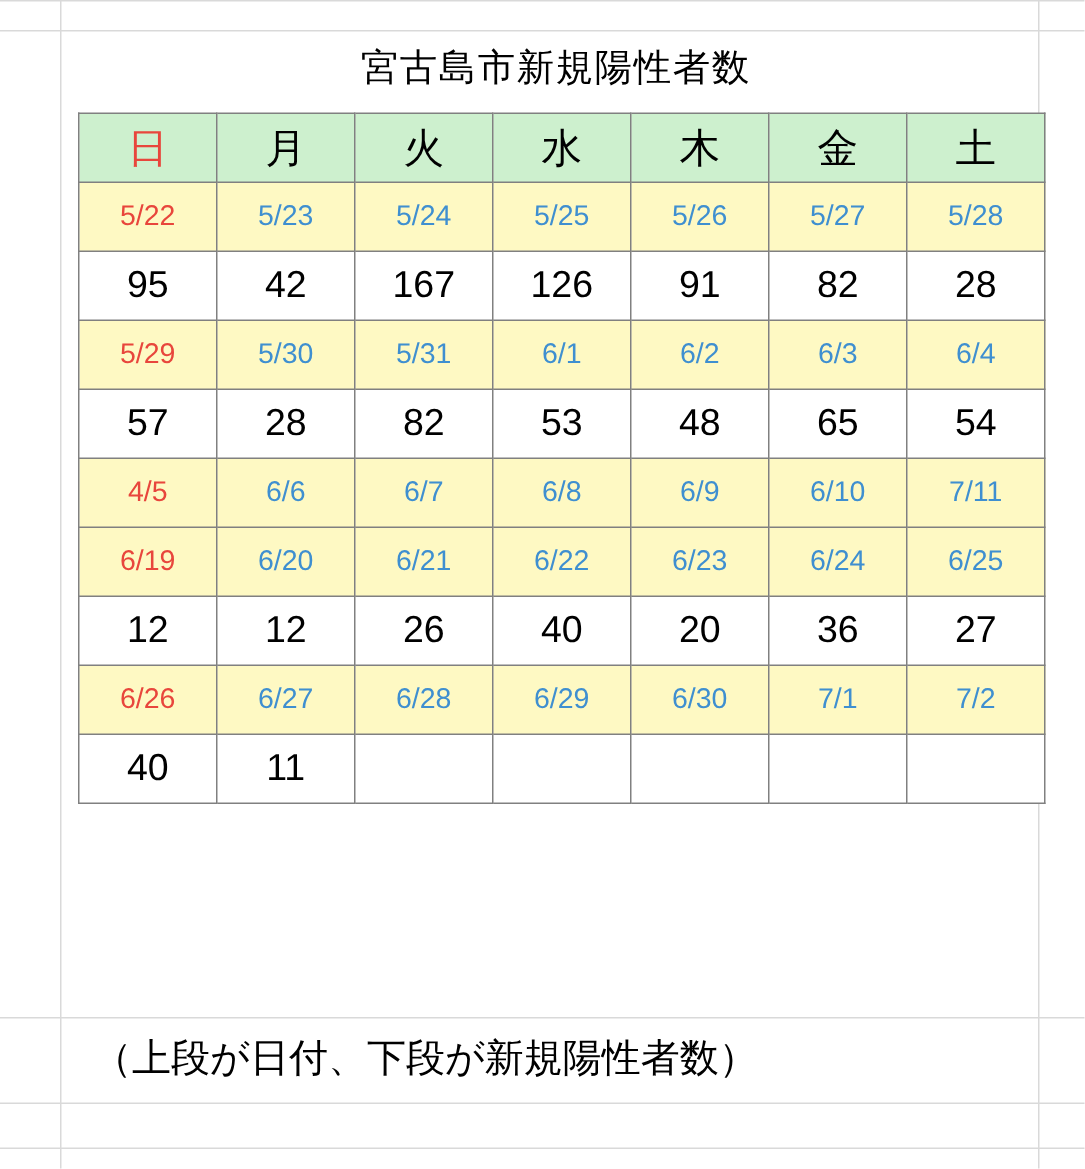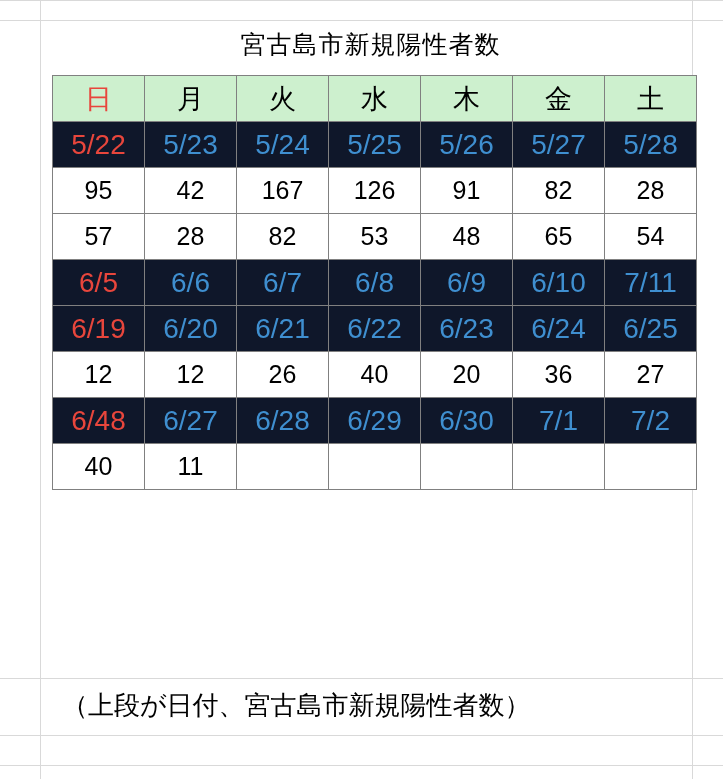--- a/index.html
+++ b/index.html
@@ -71,22 +71,22 @@
   }
   .hdr {
     background: #cdf0ce;
     font-size: 27px;
     color: #000000;
   }
   .hdr.sun {
     color: #e8463c;
   }
   .date-row td {
-    background: #0f172a;
-    font-size: 28px;
+    background: #fef9c3;
+    font-size: 19px;
     color: #3f8fd0;
     height: 46px;
   }
   .date-row td.sun {
     color: #e8463c;
   }
   .count-row td {
     background: #ffffff;
     font-size: 25px;
     color: #000000;
@@ -147,32 +147,41 @@
       <tr class="count-row">
         <td>95</td>
         <td>42</td>
         <td>167</td>
         <td>126</td>
         <td>91</td>
         <td>82</td>
         <td>28</td>
       </tr>
 
+      <tr class="date-row">
+        <td class="sun">5/29</td>
+        <td>5/30</td>
+        <td>5/31</td>
+        <td>6/1</td>
+        <td>6/2</td>
+        <td>6/3</td>
+        <td>6/4</td>
+      </tr>
       <tr class="count-row">
         <td>57</td>
         <td>28</td>
         <td>82</td>
         <td>53</td>
         <td>48</td>
         <td>65</td>
         <td>54</td>
       </tr>
 
       <tr class="date-row">
-        <td class="sun">6/5</td>
+        <td class="sun">4/5</td>
         <td>6/6</td>
         <td>6/7</td>
         <td>6/8</td>
         <td>6/9</td>
         <td>6/10</td>
         <td>7/11</td>
       </tr>
 
 
       <tr class="date-row">
@@ -188,35 +197,35 @@
         <td>12</td>
         <td>12</td>
         <td>26</td>
         <td>40</td>
         <td>20</td>
         <td>36</td>
         <td>27</td>
       </tr>
 
       <tr class="date-row">
-        <td class="sun">6/48</td>
+        <td class="sun">6/26</td>
         <td>6/27</td>
         <td>6/28</td>
         <td>6/29</td>
         <td>6/30</td>
         <td>7/1</td>
         <td>7/2</td>
       </tr>
       <tr class="count-row">
         <td>40</td>
         <td>11</td>
         <td class="empty-cell"></td>
         <td class="empty-cell"></td>
         <td class="empty-cell"></td>
         <td class="empty-cell"></td>
         <td class="empty-cell"></td>
       </tr>
     </tbody>
   </table>
 
-  <div class="caption">（上段が日付、宮古島市新規陽性者数）</div>
+  <div class="caption">（上段が日付、下段が新規陽性者数）</div>
 
 </div>
 
 </body></html>

